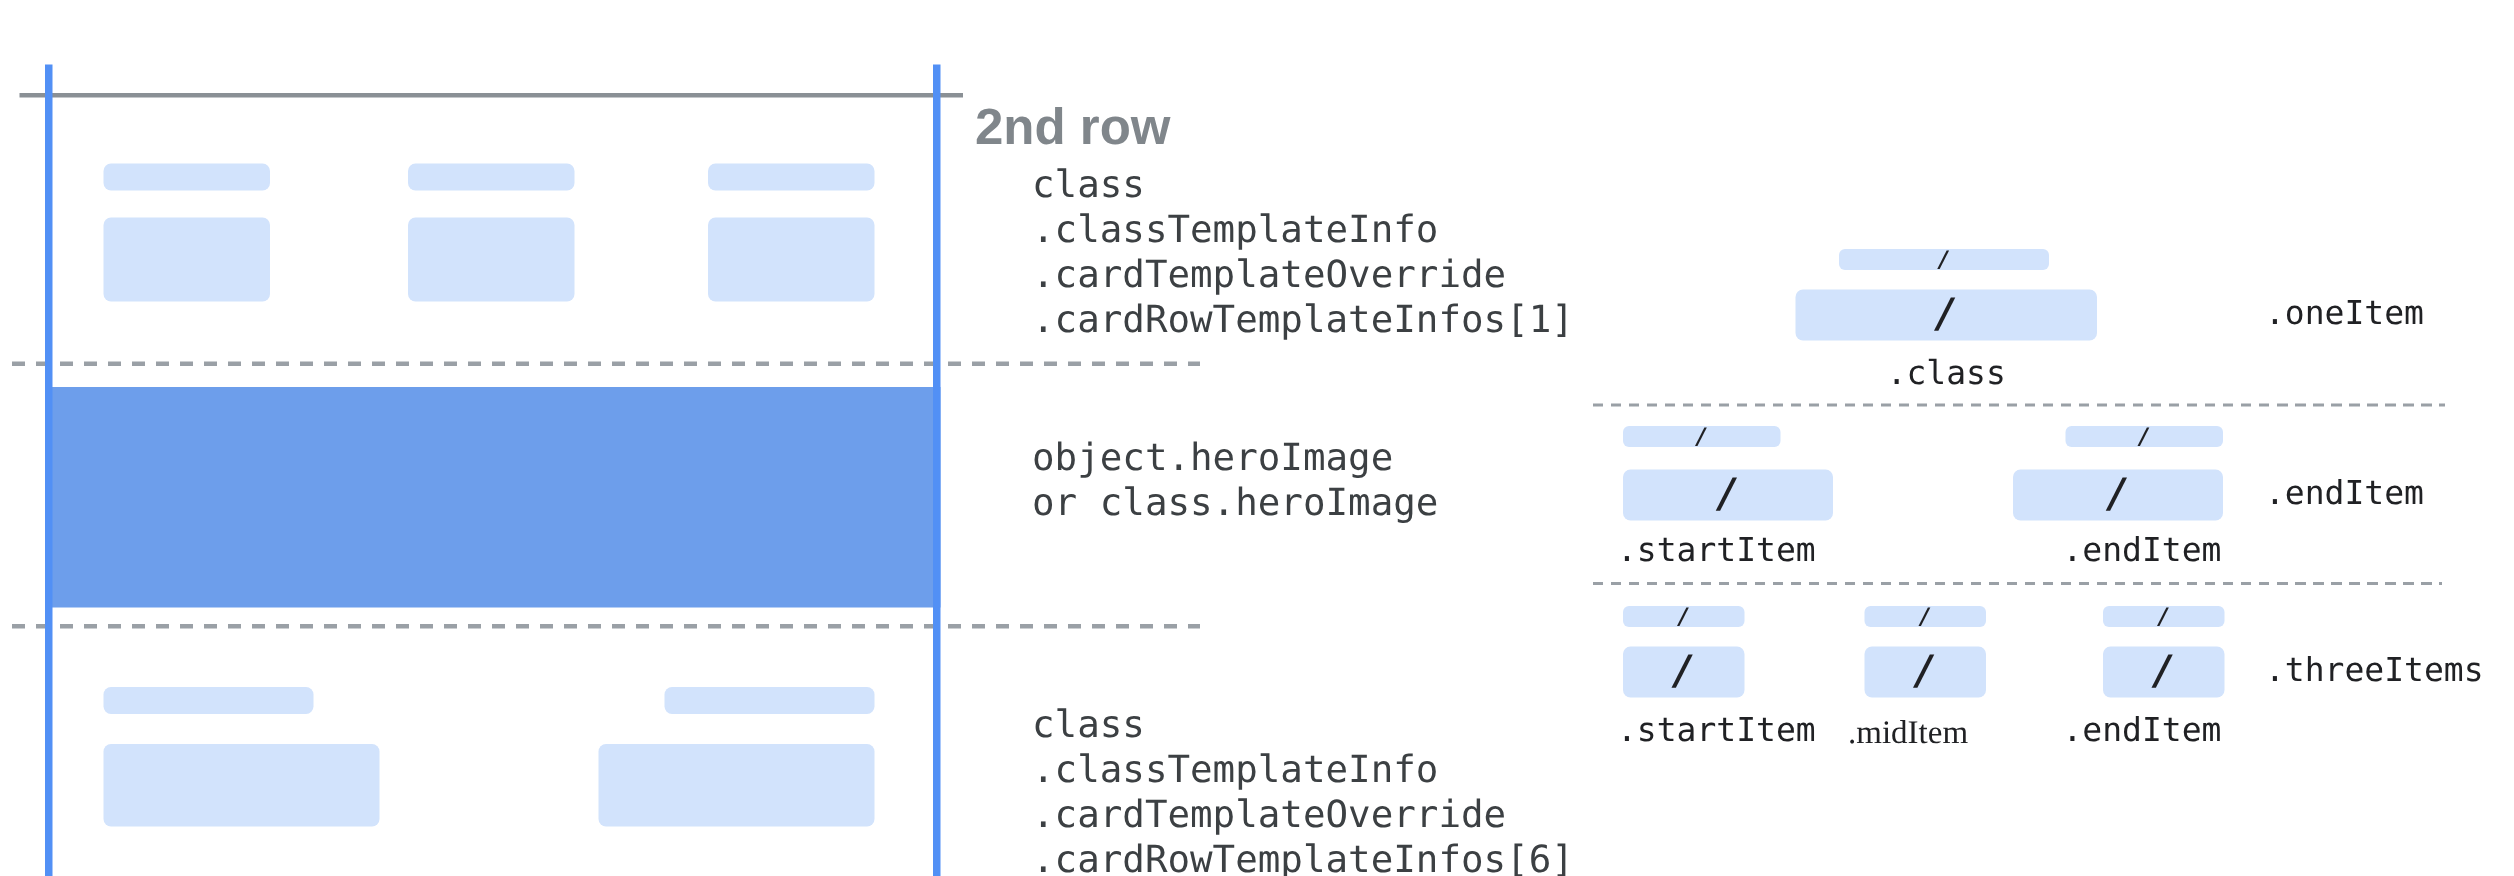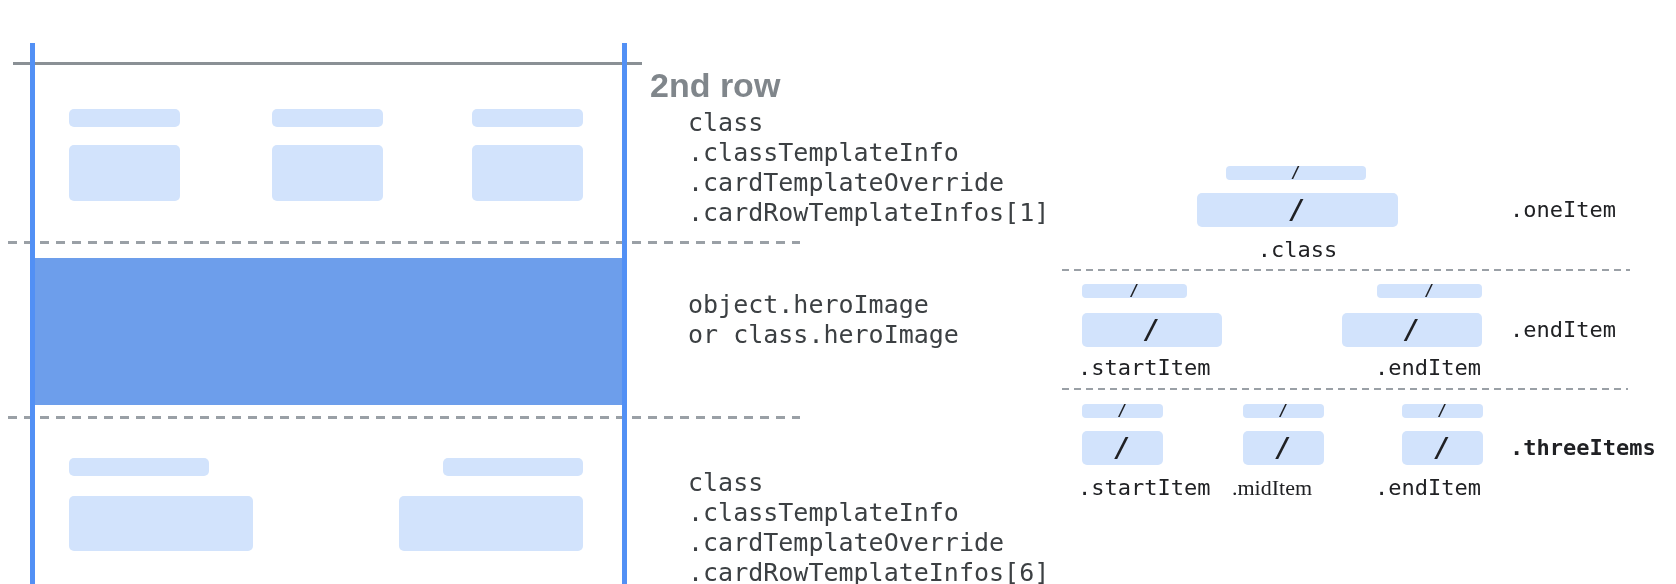--- a/index.html
+++ b/index.html
@@ -157,16 +157,16 @@
     </div>
     <div class="mini-chip" style="left:1402px; top:368px; width:81px;">
       <span class="slash-sm">/</span>
     </div>
     <div class="item-chip" style="left:1402px; top:395px; width:81px;">
       <span class="slash-lg">/</span>
     </div>
     <div class="dlabel" style="left:1078px; top:438px;">.startItem</div>
     <div class="dlabel" style="left:1232px; top:438px;font-family:Liberation Serif, serif;">.midItem</div>
     <div class="dlabel" style="left:1375px; top:438px;">.endItem</div>
-    <div class="dlabel" style="left:1510px; top:398px;font-weight:bold;">.threeItems</div>
+    <div class="dlabel" style="left:1510px; top:398px;">.threeItems</div>
   </div>
 
 </div>
 
 </body></html>

